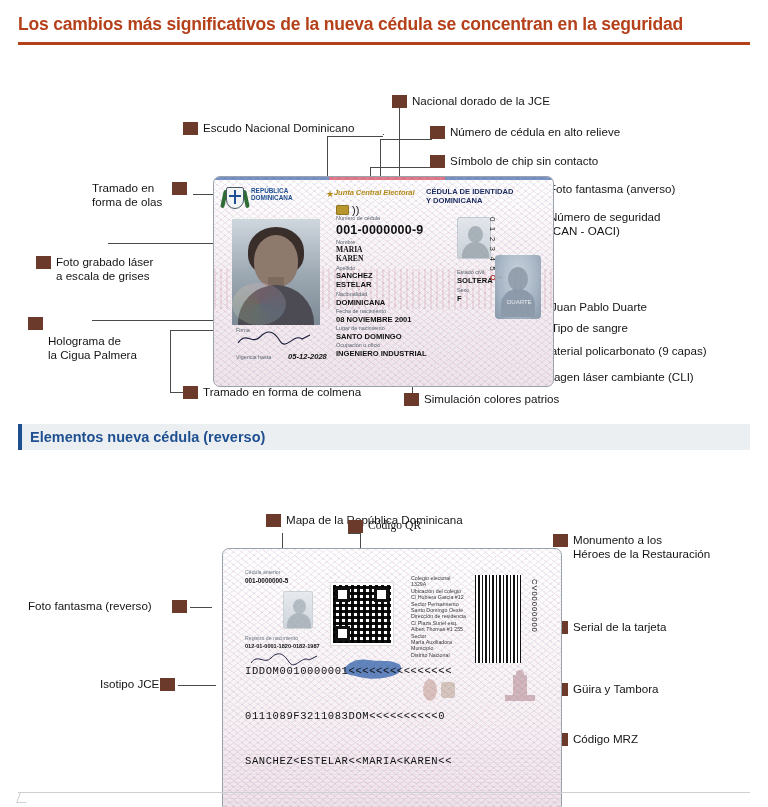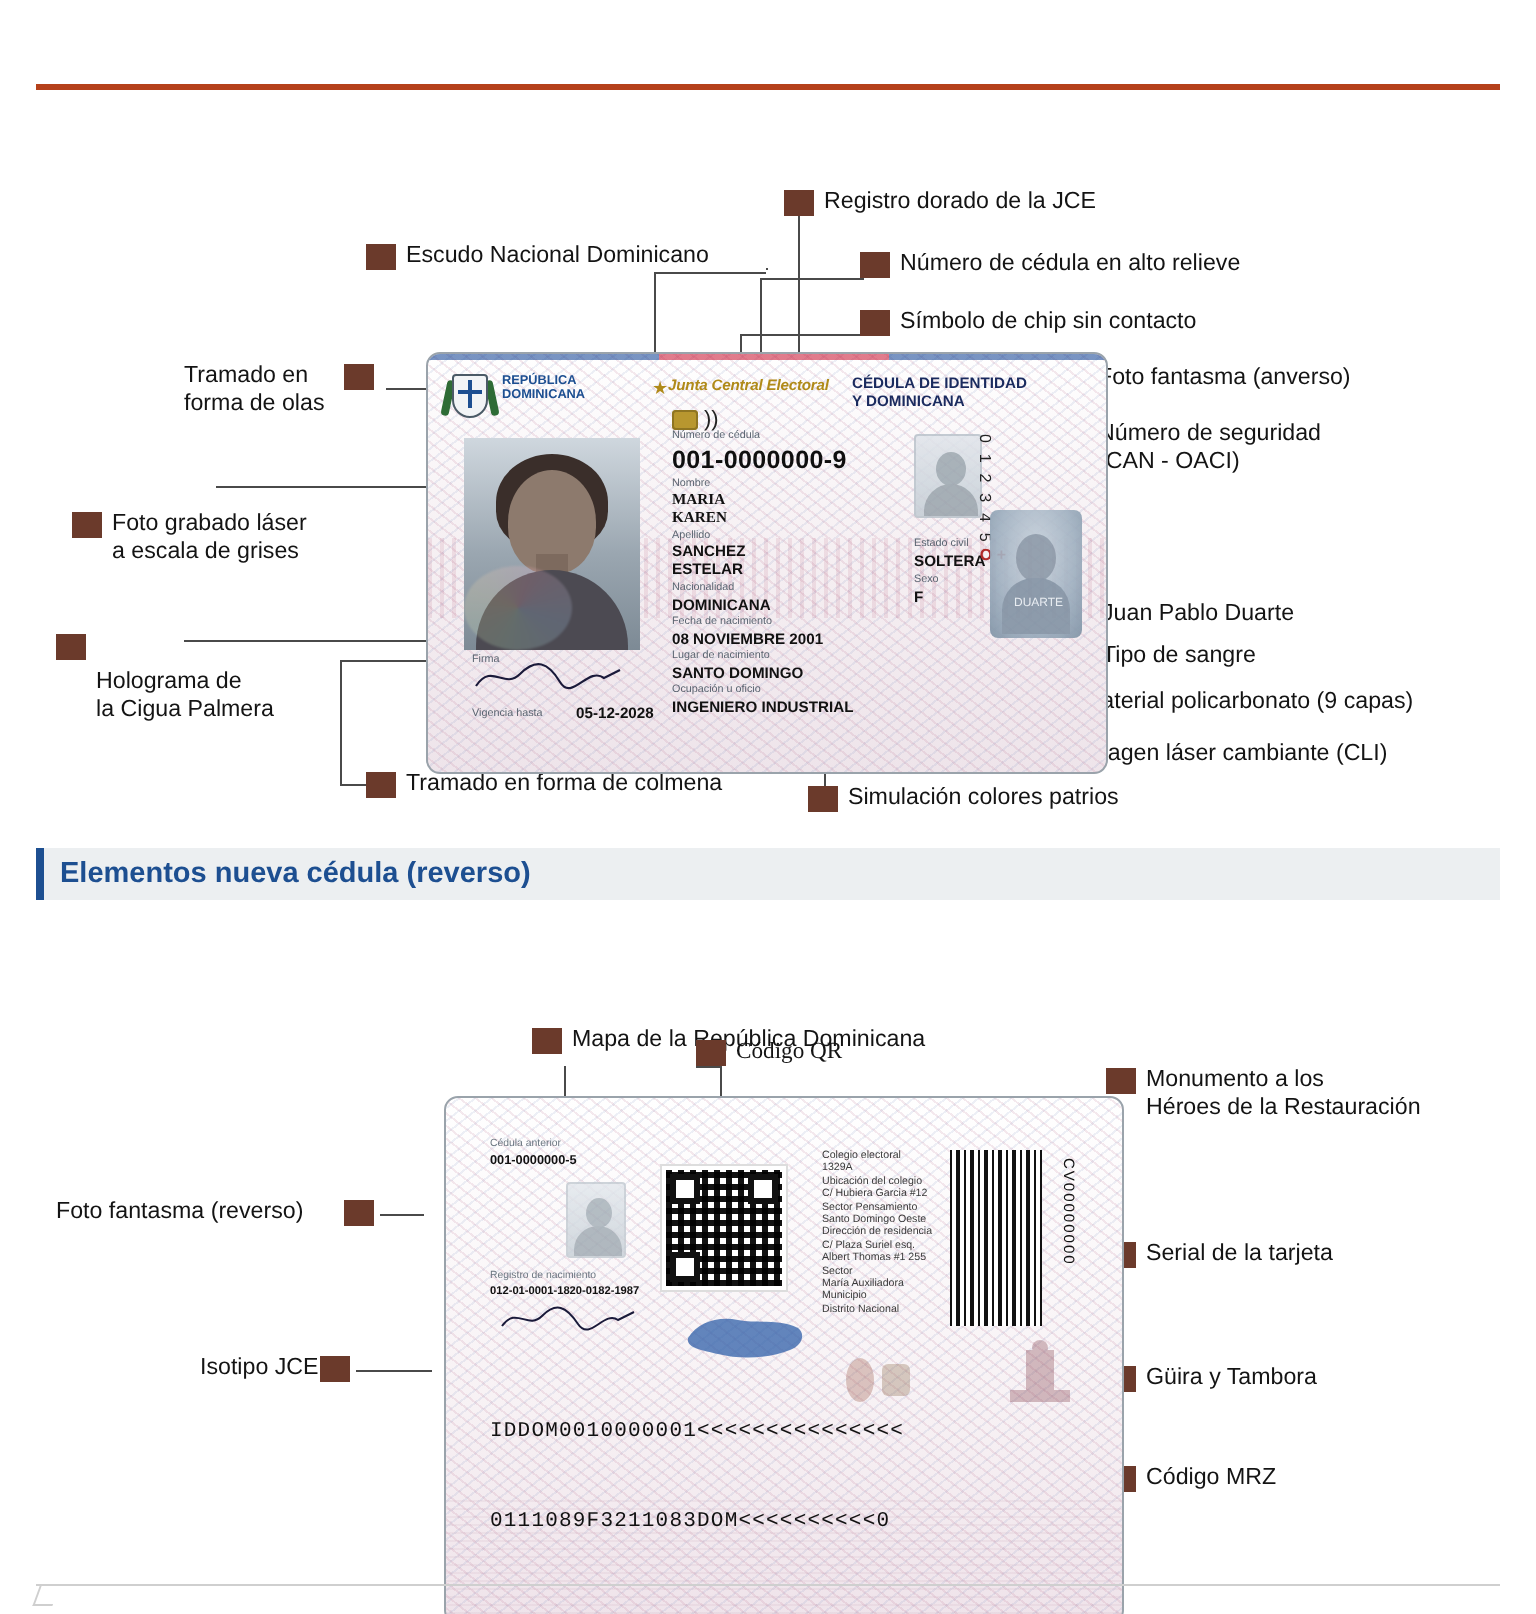--- a/index.html
+++ b/index.html
@@ -250,20 +250,21 @@
     position:absolute; left:18px; bottom:4px; width:10px; height:10px;
     border-left:1px solid #cfcfcf; border-bottom:1px solid #cfcfcf;
     transform: skewX(-20deg);
   }
 </style>
 </head>
 <body>
 
 <div class="page">
 
+  <div class="main-title">Los cambios más significativos de la nueva cédula se concentran en la seguridad</div>
   <div class="title-rule"></div>
 
 
   <div class="line v" style="left:399px; top:108px; height:68px;"></div>
   <div class="line v" style="left:327px; top:136px; height:42px;"></div>
   <div class="line h" style="left:327px; top:136px; width:56px;"></div>
   <div class="line h" style="left:383px; top:134px; width:1px;"></div>
   <div class="line h" style="left:380px; top:139px; width:52px;"></div>
   <div class="line v" style="left:380px; top:139px; height:38px;"></div>
   <div class="line h" style="left:370px; top:167px; width:62px;"></div>
@@ -282,21 +283,21 @@
   <div class="line h" style="left:490px; top:352px; width:40px;"></div>
   <div class="line h" style="left:485px; top:378px; width:45px;"></div>
 
   <div class="line h" style="left:170px; top:392px; width:26px;"></div>
   <div class="line v" style="left:170px; top:330px; height:62px;"></div>
   <div class="line h" style="left:170px; top:330px; width:62px;"></div>
   <div class="line v" style="left:412px; top:320px; height:78px;"></div>
   <div class="line h" style="left:412px; top:398px; width:0px;"></div>
 
   <div class="bullet" style="left:392px; top:95px;"></div>
-  <div class="callout" style="left:412px; top:94px;">Registro dorado de la JCE</div>
+  <div class="callout" style="left:412px; top:94px;">Nacional dorado de la JCE</div>
 
   <div class="bullet" style="left:183px; top:122px;"></div>
   <div class="callout" style="left:203px; top:121px;">Escudo Nacional Dominicano</div>
 
   <div class="bullet" style="left:430px; top:126px;"></div>
   <div class="callout" style="left:450px; top:125px;">Número de cédula en alto relieve</div>
 
   <div class="bullet" style="left:430px; top:155px;"></div>
   <div class="callout" style="left:450px; top:154px;">Símbolo de chip sin contacto</div>
 
@@ -403,21 +404,21 @@
     <div class="fld-label" style="left:122px; top:165px;">Ocupación u oficio</div>
     <div class="fld-value" style="left:122px; top:172px;">INGENIERO INDUSTRIAL</div>
 
     <div class="fld-label" style="left:22px; top:150px;">Firma</div>
     <div class="sig">
       <svg width="78" height="18" viewBox="0 0 78 18">
         <path d="M2 14 C10 2, 16 16, 24 8 S38 2, 44 12 S58 4, 66 10 L74 6" fill="none" stroke="#1a1a3a" stroke-width="1.1"></path>
       </svg>
     </div>
     <div class="fld-label" style="left:22px; top:177px;">Vigencia hasta</div>
-    <div class="fld-value" style="left:74px; top:175px;">05-12-2028</div>
+    <div class="fld-value" style="left:74px; top:175px;font-style:italic;">05-12-2028</div>
 
     <div class="fld-label" style="left:243px; top:92px;">Estado civil</div>
     <div class="fld-value" style="left:243px; top:99px;">SOLTERA</div>
     <div class="fld-label" style="left:243px; top:110px;">Sexo</div>
     <div class="fld-value" style="left:243px; top:117px;">F</div>
     <div class="blood" style="top:96px; right:50px;">O +</div>
 
     <div class="duarte">
       <div class="d-head"></div>
         <div class="d-body"></div>
@@ -528,18 +529,19 @@
     <div class="guira">
       <svg width="40" height="26" viewBox="0 0 40 26">
         <ellipse cx="11" cy="13" rx="7" ry="11" fill="#9c5b4a" opacity=".8"></ellipse>
         <rect x="22" y="5" width="14" height="16" rx="3" fill="#8c6a4a" opacity=".8"></rect>
       </svg>
     </div>
 
     <div class="mrz">
       <div>IDDOM0010000001&lt;&lt;&lt;&lt;&lt;&lt;&lt;&lt;&lt;&lt;&lt;&lt;&lt;&lt;&lt;</div>
       <div>0111089F3211083DOM&lt;&lt;&lt;&lt;&lt;&lt;&lt;&lt;&lt;&lt;0</div>
+      <div>SANCHEZ&lt;ESTELAR&lt;&lt;MARIA&lt;KAREN&lt;&lt;</div>
     </div>
   </div>
 
   <div class="footer-rule"></div>
   <div class="footer-tick"></div>
 </div>
 
 </body></html>

